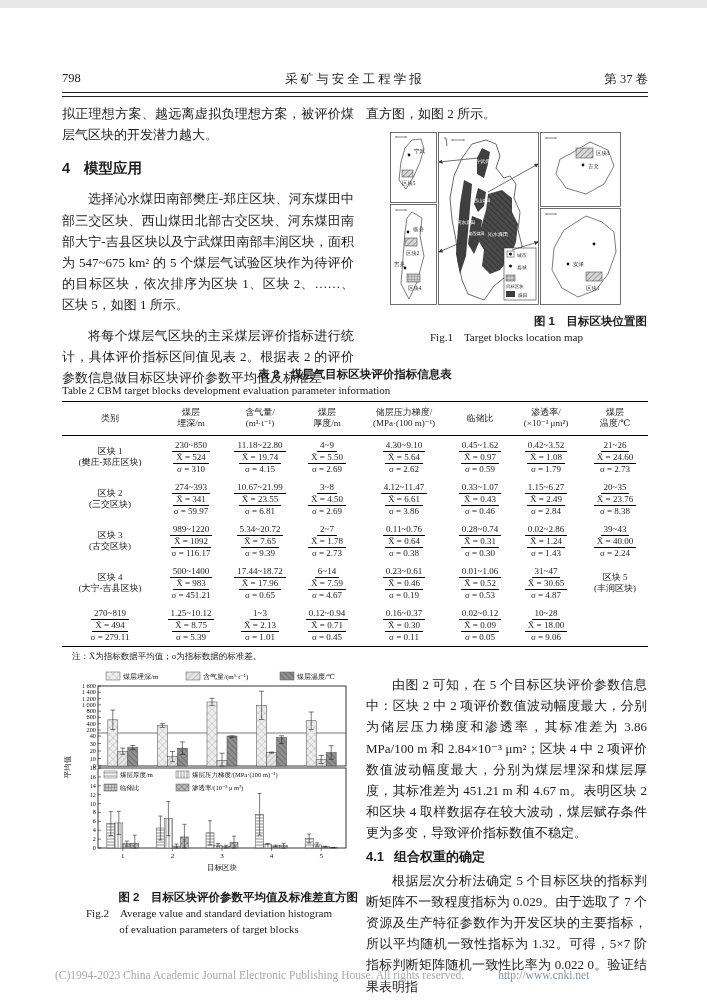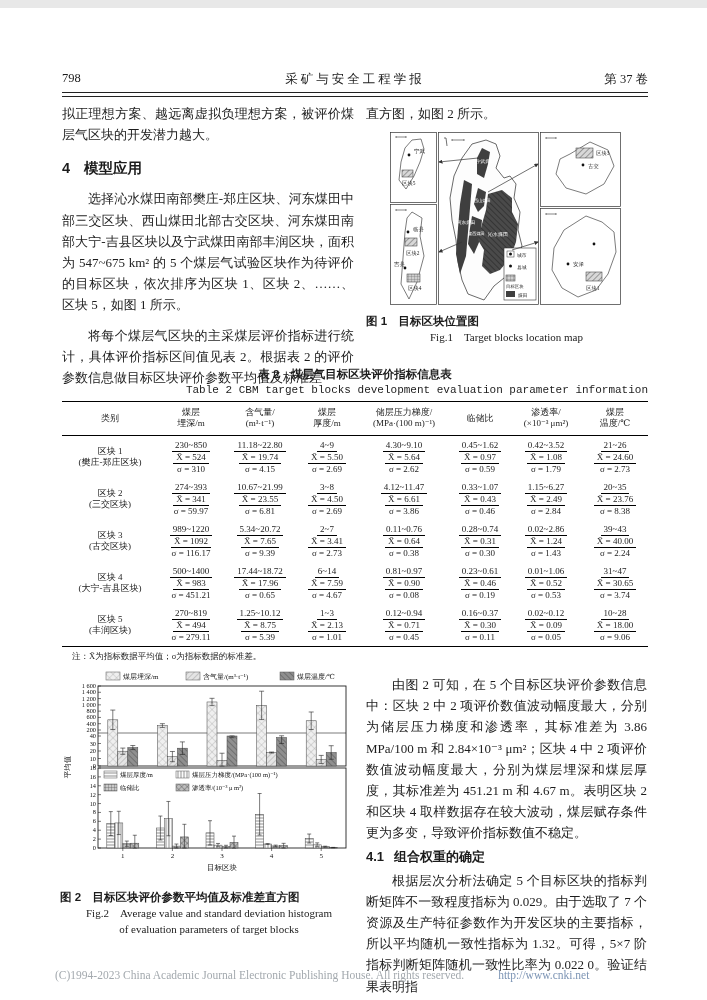--- a/index.html
+++ b/index.html
@@ -18,27 +18,27 @@
   .h-cn{font-family:"Liberation Sans","DejaVu Sans",sans-serif;font-weight:bold;}
   .sec4{font-size:14.5px;margin:14px 0 10px 0;}
   .sec4 .num{margin-right:14px;}
   .sec41{font-size:13px;margin:4px 0 4px 0;}
   .sec41 .num{margin-right:10px;}
   .colL{position:absolute;left:62px;top:95px;width:292px;}
   .colR{position:absolute;left:366px;top:95px;width:281px;}
   .colR2{position:absolute;left:366px;top:666px;width:281px;}
   
   .capcn{font-family:"Liberation Sans","DejaVu Sans",sans-serif;font-weight:bold;
-         font-size:11.5px;text-align:left;margin-top:4px;}
+         font-size:11.5px;text-align:right;margin-top:4px;}
   .capen{font-size:11px;text-align:center;line-height:16px;}
   
   .tblblk{position:absolute;left:62px;top:359px;width:586px;}
   .tbl-title{font-family:"Liberation Sans","DejaVu Sans",sans-serif;font-weight:bold;
              font-size:11.5px;text-align:center;}
-  .tbl-entitle{font-size:11px;text-align:right;margin:2px 0 5px 0;font-family:Liberation Mono, monospace;}
+  .tbl-entitle{font-size:11px;text-align:left;margin:2px 0 5px 0;}
   #tbl{display:grid;grid-template-columns:96px 66px 72px 62px 92px 60px 72px 66px;
        border-top:1.5px solid #000;border-bottom:1.5px solid #000;}
   #tbl .th{border-bottom:0.9px solid #000;display:flex;align-items:center;justify-content:center;
            text-align:center;font-size:9px;line-height:11px;white-space:pre-line;padding:5px 0 6px 0;}
   #tbl .td{display:flex;flex-direction:column;align-items:center;justify-content:center;
            font-size:9px;line-height:11px;padding:3.5px 0;text-align:center;}
   #tbl .cl{display:block;width:fit-content;margin:0 auto;padding:0 3px;}
   #tbl .u{border-bottom:0.7px solid #000;}
   .tnote{font-size:8.5px;margin-top:4px;padding-left:10px;}
   
@@ -284,21 +284,21 @@
           <span class="cl u">X̄ = 1092</span>
           <span class="cl ">σ = 116.17</span>
         </div>
         <div class="td">
           <span class="cl u">5.34~20.72</span>
           <span class="cl u">X̄ = 7.65</span>
           <span class="cl ">σ = 9.39</span>
         </div>
         <div class="td">
           <span class="cl u">2~7</span>
-          <span class="cl u">X̄ = 3.41</span>
+          <span class="cl u">X̄ = 1.78</span>
           <span class="cl ">σ = 2.73</span>
         </div>
         <div class="td">
           <span class="cl u">0.11~0.76</span>
           <span class="cl u">X̄ = 0.64</span>
           <span class="cl ">σ = 0.38</span>
         </div>
         <div class="td">
           <span class="cl u">0.28~0.74</span>
           <span class="cl u">X̄ = 0.31</span>
@@ -327,38 +327,33 @@
           <span class="cl u">17.44~18.72</span>
           <span class="cl u">X̄ = 17.96</span>
           <span class="cl ">σ = 0.65</span>
         </div>
         <div class="td">
           <span class="cl u">6~14</span>
           <span class="cl u">X̄ = 7.59</span>
           <span class="cl ">σ = 4.67</span>
         </div>
         <div class="td">
-          <span class="cl u">0.81~0.97</span>
-          <span class="cl u">X̄ = 0.90</span>
-          <span class="cl ">σ = 0.08</span>
-        </div>
-        <div class="td">
           <span class="cl u">0.23~0.61</span>
           <span class="cl u">X̄ = 0.46</span>
           <span class="cl ">σ = 0.19</span>
         </div>
         <div class="td">
           <span class="cl u">0.01~1.06</span>
           <span class="cl u">X̄ = 0.52</span>
           <span class="cl ">σ = 0.53</span>
         </div>
         <div class="td">
           <span class="cl u">31~47</span>
           <span class="cl u">X̄ = 30.65</span>
-          <span class="cl ">σ = 3.74</span>
+          <span class="cl ">σ = 4.87</span>
         </div>
         <div class="td">
           <div>区块 5</div>
           <div>(丰润区块)</div>
         </div>
         <div class="td">
           <span class="cl u">270~819</span>
           <span class="cl u">X̄ = 494</span>
           <span class="cl ">σ = 279.11</span>
         </div>

